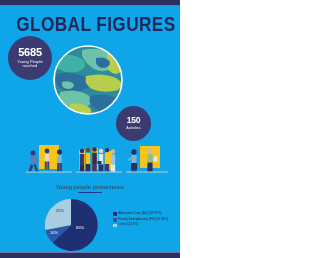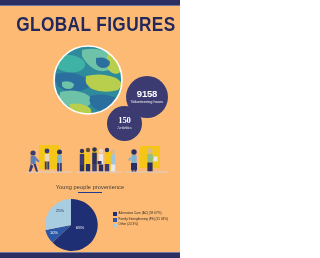--- a/index.html
+++ b/index.html
@@ -13,21 +13,21 @@
     overflow: hidden;
     font-family: "Liberation Sans", sans-serif;
     position: relative;
   }
 
   .page {
     position: absolute;
     left: 0; top: 0;
     width: 180px;
     height: 258px;
-    background: #fdba74;
+    background: #0ea5e9;
   }
 
   
   .bar-top {
     position: absolute;
     left: 0; top: 0;
     width: 180px; height: 5px;
     background: #2b2f62;
   }
   .bar-top-hair {
@@ -108,21 +108,21 @@
   .stat-b .lbl { font-size: 3.8px; }
 
   .stat-c { left: 126px; top: 76px;  width: 42px; height: 42px; }
   .stat-c .num { font-size: 9.5px; }
   .stat-c .lbl { font-size: 3.9px; }
 
   .stat-d { left: 14px;  top: 84px;  width: 40px; height: 40px; }
   .stat-d .num { font-size: 9.5px; }
   .stat-d .lbl { font-size: 3.9px; }
 
-  .stat-e { left: 107px; top: 106px; width: 35px; height: 35px; font-family: Liberation Serif, serif; }
+  .stat-e { left: 116px; top: 106px; width: 35px; height: 35px; }
   .stat-e .num { font-size: 8.6px; }
   .stat-e .lbl { font-size: 3.7px; }
 
   
   .people {
     position: absolute;
     top: 142px;
     height: 36px;
   }
   .people-left   { left: 26px;  width: 46px; }
@@ -200,26 +200,26 @@
         <path d="M8 48 Q22 44 34 50 Q44 56 36 62 Q22 66 12 60 Q4 55 8 50 Z" fill="#6ec2a8"></path>
         <path d="M38 52 Q52 48 64 54 Q72 60 62 66 Q50 70 42 64 Q36 58 38 54 Z" fill="#2b6f9e"></path>
         <path d="M18 60 Q30 58 38 64 Q42 70 34 72 Q22 72 16 66 Z" fill="#b8cf4e"></path>
         <path d="M44 14 Q54 12 58 18 Q58 24 50 24 Q44 22 44 18 Z" fill="#2b6f9e"></path>
         <path d="M10 38 Q18 36 22 40 Q22 45 16 45 Q10 44 10 41 Z" fill="#6ec2a8"></path>
       </g>
       <circle cx="36" cy="36" r="34" fill="none" stroke="#ffffff" stroke-width="1.6"></circle>
     </svg>
   </div>
 
-
-
-  <div class="stat stat-c">
-    <div class="num">9158</div>
-    <div class="lbl">Volunteering hours</div>
-  </div>
+  <div class="stat stat-a">
+    <div class="num">5685</div>
+    <div class="lbl">Young People reached</div>
+  </div>
+
+
 
 
   <div class="stat stat-e">
     <div class="num">150</div>
     <div class="lbl">Activities</div>
   </div>
 
   <div class="people people-left">
     <svg width="46" height="36" viewBox="0 0 46 36">
       <rect x="13" y="3" width="20" height="24" fill="#f5c518"></rect>

